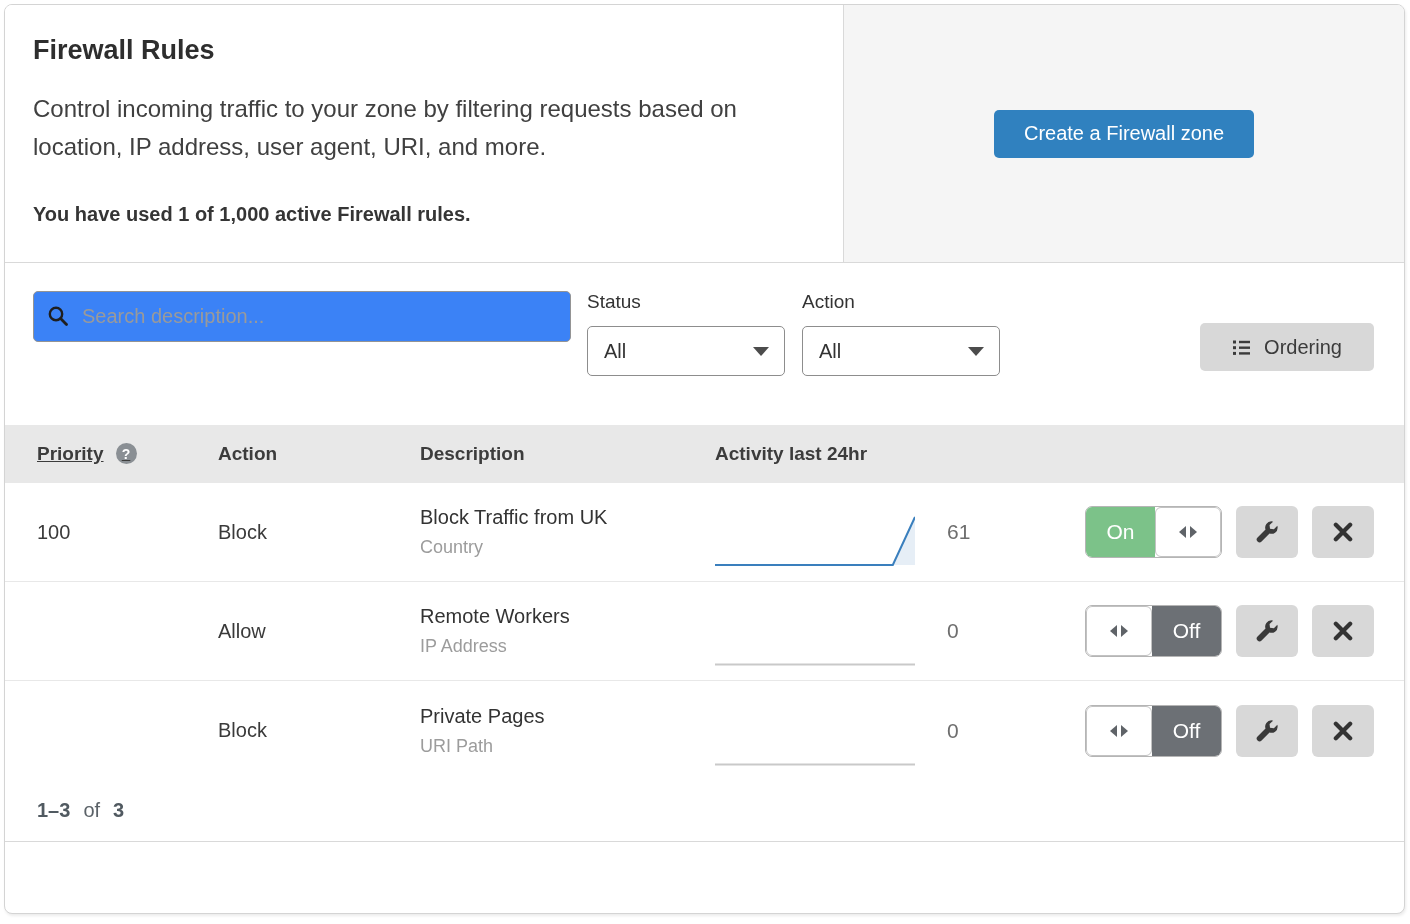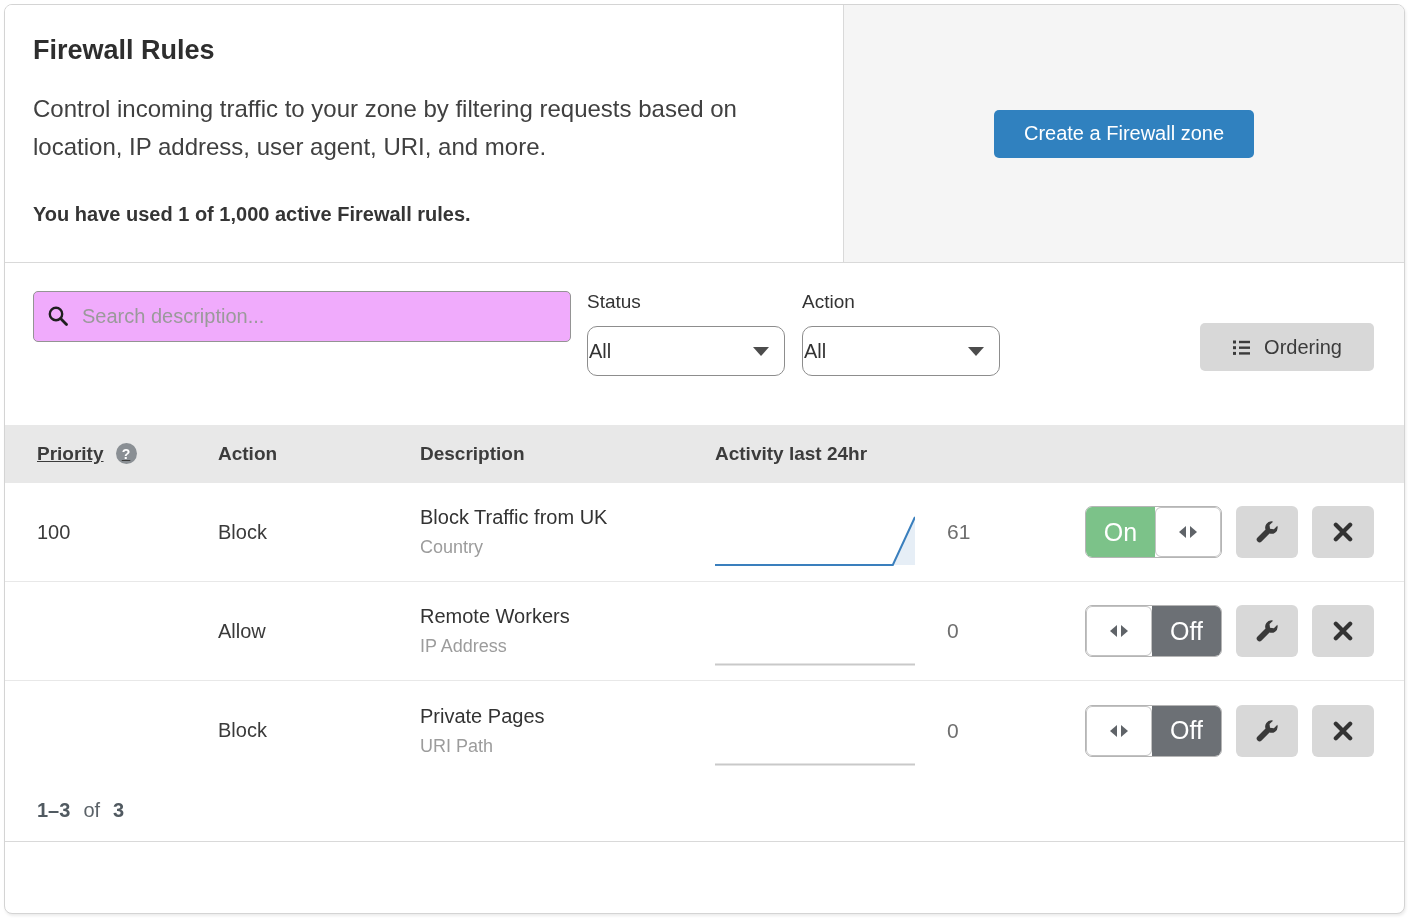--- a/index.html
+++ b/index.html
@@ -27,29 +27,29 @@
   }
   
   .filters { display: flex; align-items: flex-start; padding: 28px 30px 0 28px;
     height: 162px; flex: none; }
   .filter-label { font-size: 19px; color: #333; margin-bottom: 13px; display: block; }
   .search-group { width: 538px; }
   .search-box { position: relative; height: 51px; }
   .search-box input {
     width: 100%; height: 100%; border: 1px solid #949494; border-radius: 5px;
     padding: 0 14px 0 48px; font-family: inherit; font-size: 20px; color: #333;
-    outline: none; background: #f0abfc;
+    outline: none; background: #3b82f6;
   }
   .search-box input::placeholder { color: #9a9a9a; }
   .search-icon { position: absolute; left: 14px; top: 14px; width: 22px; height: 22px; }
   .select-group { width: 198px; margin-left: 16px; }
   .select-group.action { margin-left: 17px; }
   .select {
-    height: 50px; border: 1px solid #8d8d8d; border-radius: 10px; background: #fff;
-    display: flex; align-items: center; padding: 0 1px; font-size: 20px; color: #333;
+    height: 50px; border: 1px solid #8d8d8d; border-radius: 5px; background: #fff;
+    display: flex; align-items: center; padding: 0 16px; font-size: 20px; color: #333;
     cursor: pointer; position: relative;
   }
   .caret { position: absolute; right: 15px; top: 20px; width: 0; height: 0;
     border-left: 8px solid transparent; border-right: 8px solid transparent;
     border-top: 9px solid #4c4c4c; }
   .ordering-btn {
     margin-left: auto; margin-top: 32px; height: 48px; width: 174px;
     background: var(--button-gray, #d6d6d6); border: none; border-radius: 5px;
     font-family: inherit; font-size: 20px; color: #3b3b3b; cursor: pointer;
     display: flex; align-items: center; justify-content: center; gap: 13px;
@@ -78,21 +78,21 @@
   .desc-type { font-size: 18px; color: #9c9c9c; }
   .cell-activity { display: flex; align-items: center; }
   .sparkline { width: 200px; height: 56px; margin-top: 14px; }
   .activity-count { font-size: 21px; color: #6e6e6e; margin-left: 32px; min-width: 40px; }
   .cell-controls { margin-left: auto; display: flex; align-items: center; gap: 14px;
     padding-right: 30px; }
   
   .toggle { width: 137px; height: 52px; border: 1px solid #b5b5b5; border-radius: 7px;
     display: flex; cursor: pointer; overflow: hidden; background: #fff; }
   .toggle-label { flex: 1; display: flex; align-items: center; justify-content: center;
-    color: #fff; font-size: 25px; }
+    color: #fff; font-size: 21px; }
   .toggle.on .toggle-label { background: var(--toggle-on-green, #7cc289); order: 1; }
   .toggle.on .toggle-handle { order: 2; }
   .toggle.off .toggle-label { background: var(--toggle-off-gray, #6c7075); order: 2; }
   .toggle.off .toggle-handle { order: 1; }
   .toggle-handle { width: 66px; background: #fff; border: 1px solid #c2c2c2;
     border-radius: 6px; display: flex; align-items: center; justify-content: center;
     gap: 4px; }
   .tri-l { width: 0; height: 0; border-top: 6px solid transparent;
     border-bottom: 6px solid transparent; border-right: 7px solid #5f6368; }
   .tri-r { width: 0; height: 0; border-top: 6px solid transparent;

